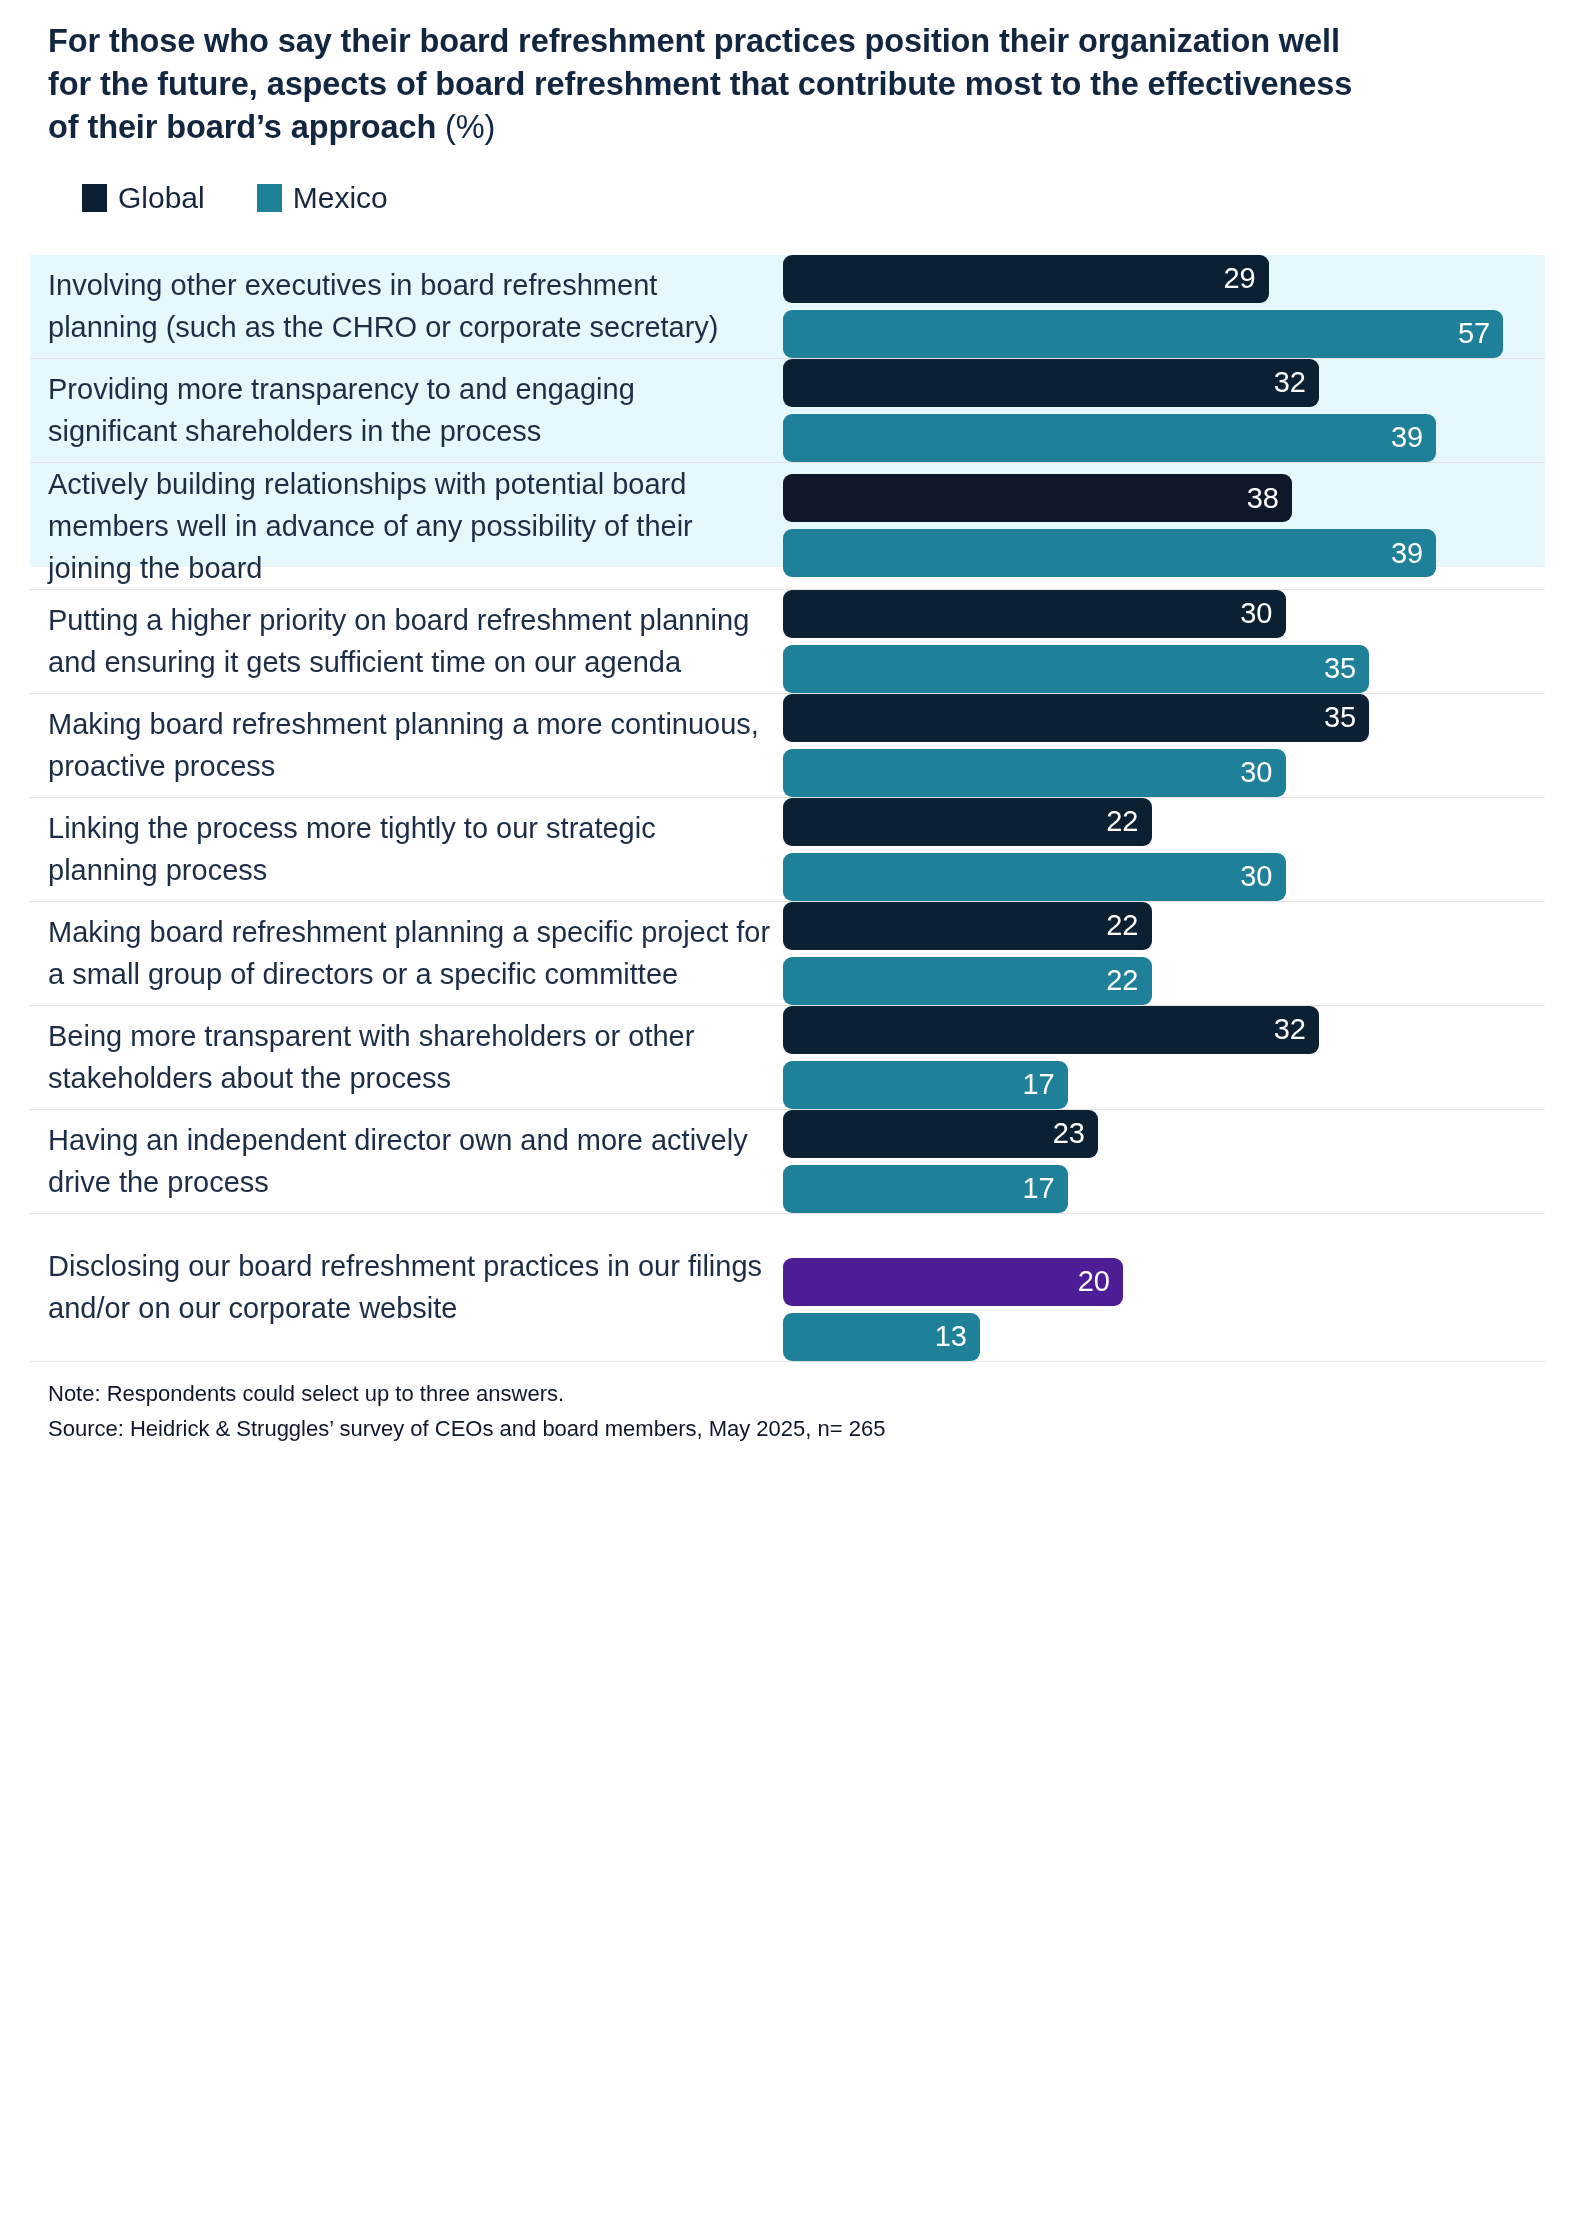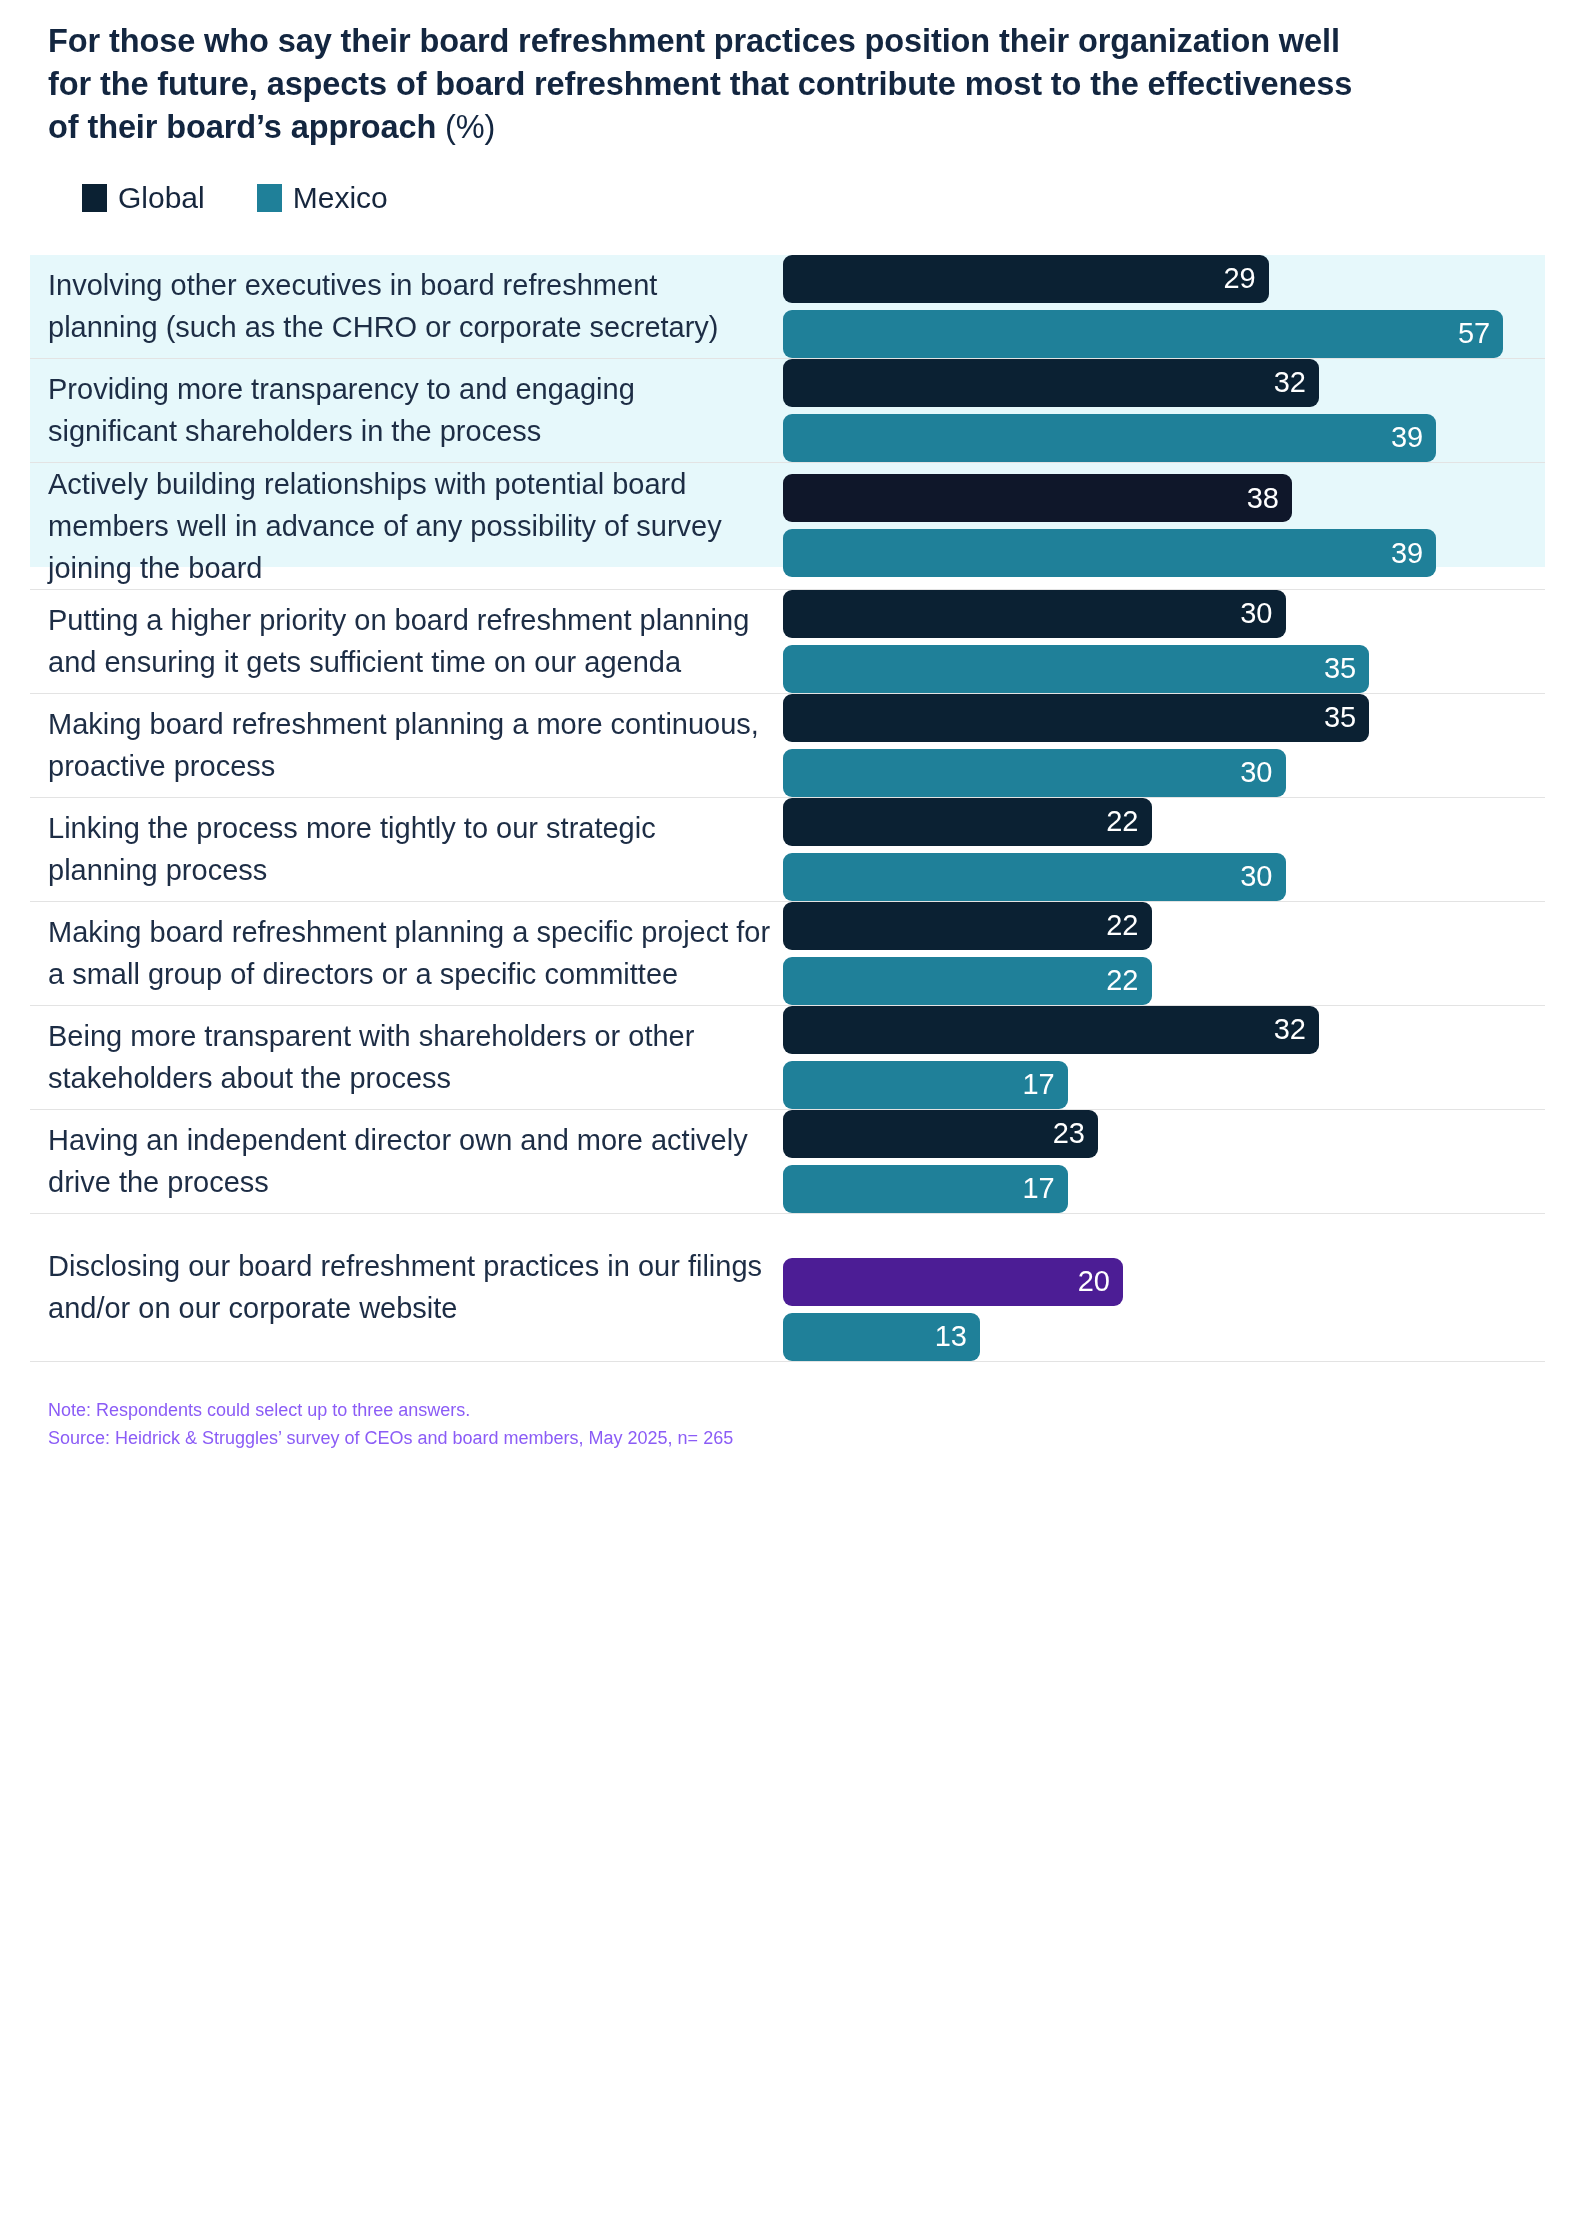--- a/index.html
+++ b/index.html
@@ -90,25 +90,25 @@
     font-size: 29px;
     padding-right: 13px;
     min-width: 40px;
     border-radius: 9px;
   }
   .bar.global { background: #0b2133; }
   .bar.mexico { background: #1f8099; }
 
   
   .footer {
-    margin-top: 34px;
-    padding-left: 18px;
-    font-size: 18px;
+    margin-top: 15px;
+    padding-left: 18px;
+    font-size: 22px;
     line-height: 1.58;
-    color: #8b5cf6;
+    color: #0f172a;
   }
 </style>
 </head>
 <body>
 
 <div class="page">
 
   <h1 class="title"><span>For those who say their board refreshment practices position their organization well for the future, aspects of board refreshment that contribute most to the effectiveness of their board’s approach</span> <span class="pct">(%)</span></h1>
 
   <div class="legend">
@@ -141,21 +141,21 @@
           <div class="row-bars">
             <div class="bar global" style="width: 536px; background: rgb(11, 33, 51);">
               <span>32</span>
             </div>
             <div class="bar mexico" style="width: 653.25px; background: rgb(31, 128, 153);">
               <span>39</span>
             </div>
           </div>
         </div>
         <div class="row">
-          <div class="row-label">Actively building relationships with potential board members well in advance of any possibility of survey joining the board</div>
+          <div class="row-label">Actively building relationships with potential board members well in advance of any possibility of their joining the board</div>
           <div class="row-bars">
             <div class="bar global" style="width: 509px; background: #0f172a;">
               <span>38</span>
             </div>
             <div class="bar mexico" style="width: 653.25px; background: rgb(31, 128, 153);">
               <span>39</span>
             </div>
           </div>
         </div>
         <div class="row">

